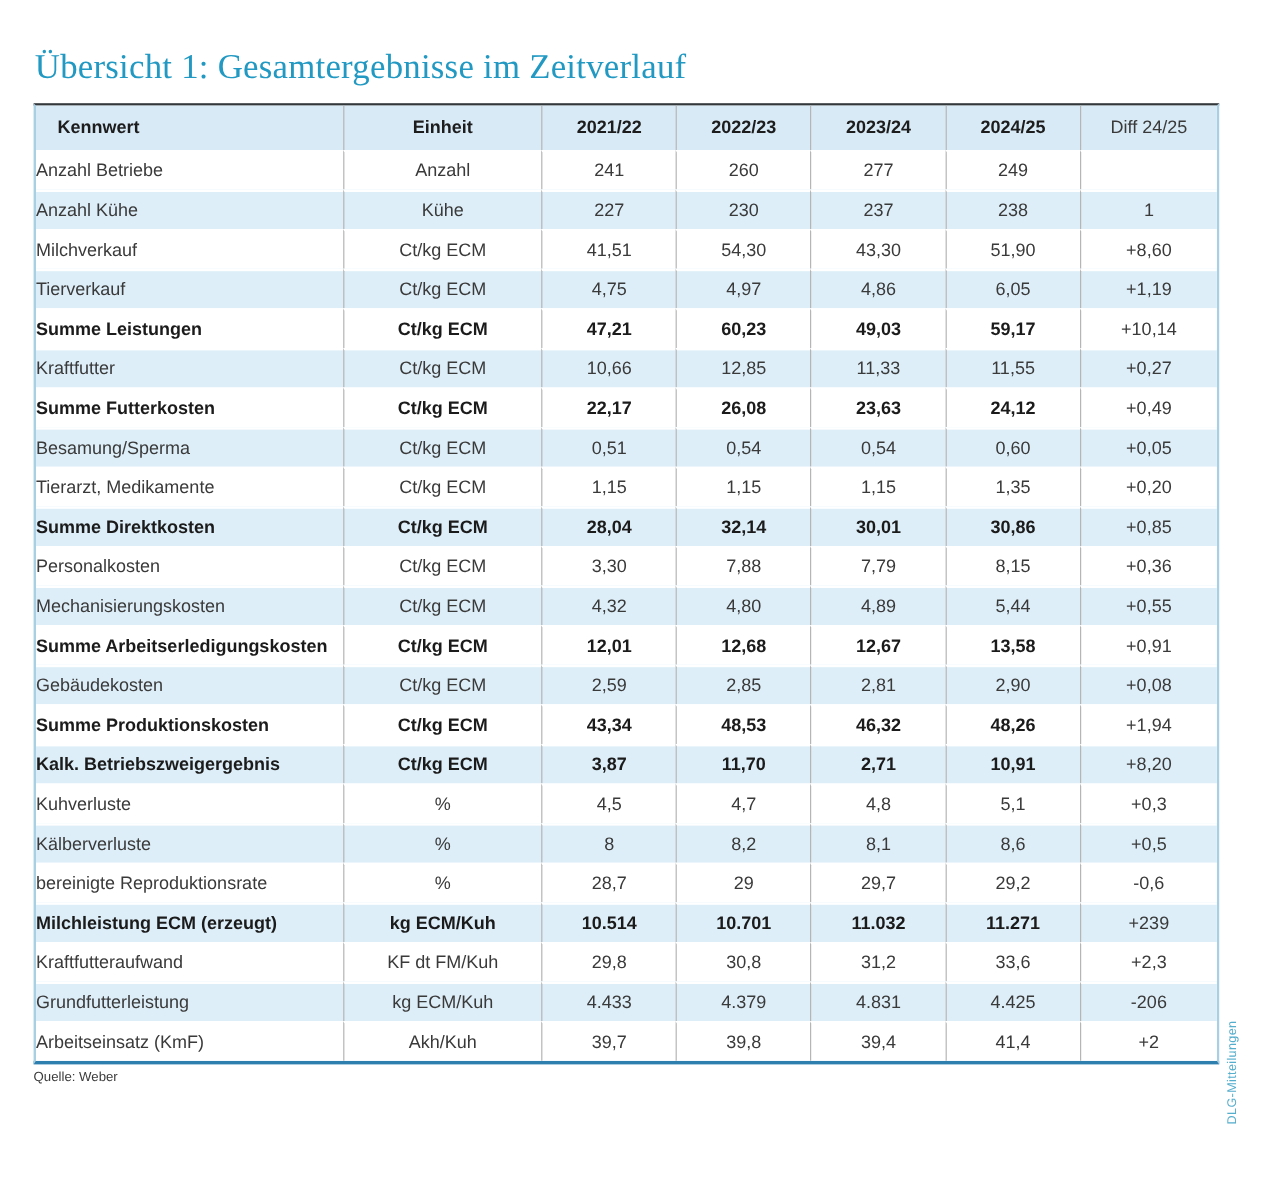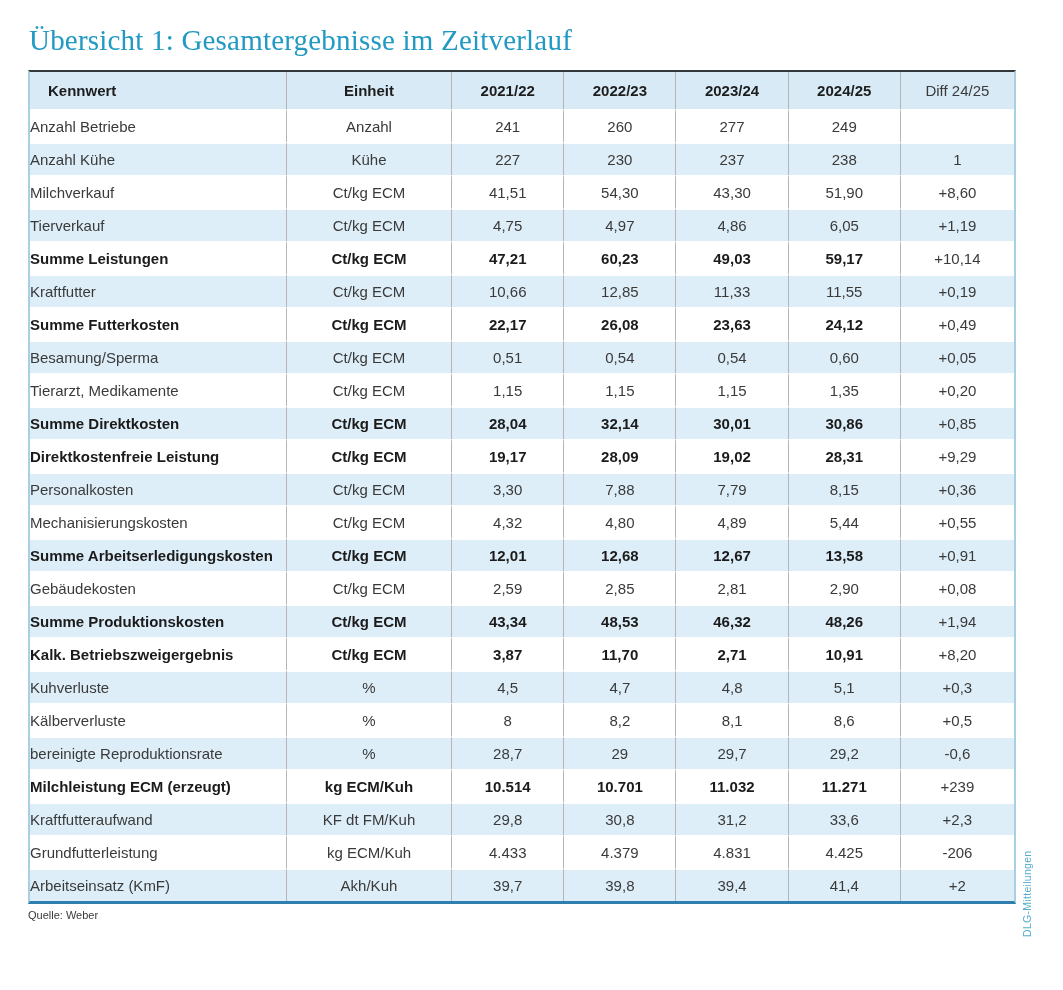--- a/index.html
+++ b/index.html
@@ -8,20 +8,21 @@
     background: #ffffff;
     width: 1063px;
     height: 990px;
     font-family: "Liberation Sans", sans-serif;
     overflow: hidden;
     position: relative;
   }
   .page {
     padding: 24px 0 0 28px;
     width: 988px;
+    margin-top: 16px;
   }
   .page-title {
     font-family: "Liberation Serif", "DejaVu Serif", serif;
     font-weight: 400;
     font-size: 29px;
     line-height: 1.15;
     color: #2199c2;
     margin: 0 0 13px 1px;
     letter-spacing: 0.2px;
   }
@@ -169,21 +170,21 @@
           <td class="val">59,17</td>
           <td class="diff">+10,14</td>
         </tr>
         <tr>
           <td class="label">Kraftfutter</td>
           <td class="unit">Ct/kg ECM</td>
           <td class="val">10,66</td>
           <td class="val">12,85</td>
           <td class="val">11,33</td>
           <td class="val">11,55</td>
-          <td class="diff">+0,19</td>
+          <td class="diff">+0,27</td>
         </tr>
         <tr class="bold">
           <td class="label">Summe Futterkosten</td>
           <td class="unit">Ct/kg ECM</td>
           <td class="val">22,17</td>
           <td class="val">26,08</td>
           <td class="val">23,63</td>
           <td class="val">24,12</td>
           <td class="diff">+0,49</td>
         </tr>
@@ -206,29 +207,20 @@
           <td class="diff">+0,20</td>
         </tr>
         <tr class="bold">
           <td class="label">Summe Direktkosten</td>
           <td class="unit">Ct/kg ECM</td>
           <td class="val">28,04</td>
           <td class="val">32,14</td>
           <td class="val">30,01</td>
           <td class="val">30,86</td>
           <td class="diff">+0,85</td>
-        </tr>
-        <tr class="bold">
-          <td class="label">Direktkostenfreie Leistung</td>
-          <td class="unit">Ct/kg ECM</td>
-          <td class="val">19,17</td>
-          <td class="val">28,09</td>
-          <td class="val">19,02</td>
-          <td class="val">28,31</td>
-          <td class="diff">+9,29</td>
         </tr>
         <tr>
           <td class="label">Personalkosten</td>
           <td class="unit">Ct/kg ECM</td>
           <td class="val">3,30</td>
           <td class="val">7,88</td>
           <td class="val">7,79</td>
           <td class="val">8,15</td>
           <td class="diff">+0,36</td>
         </tr>

